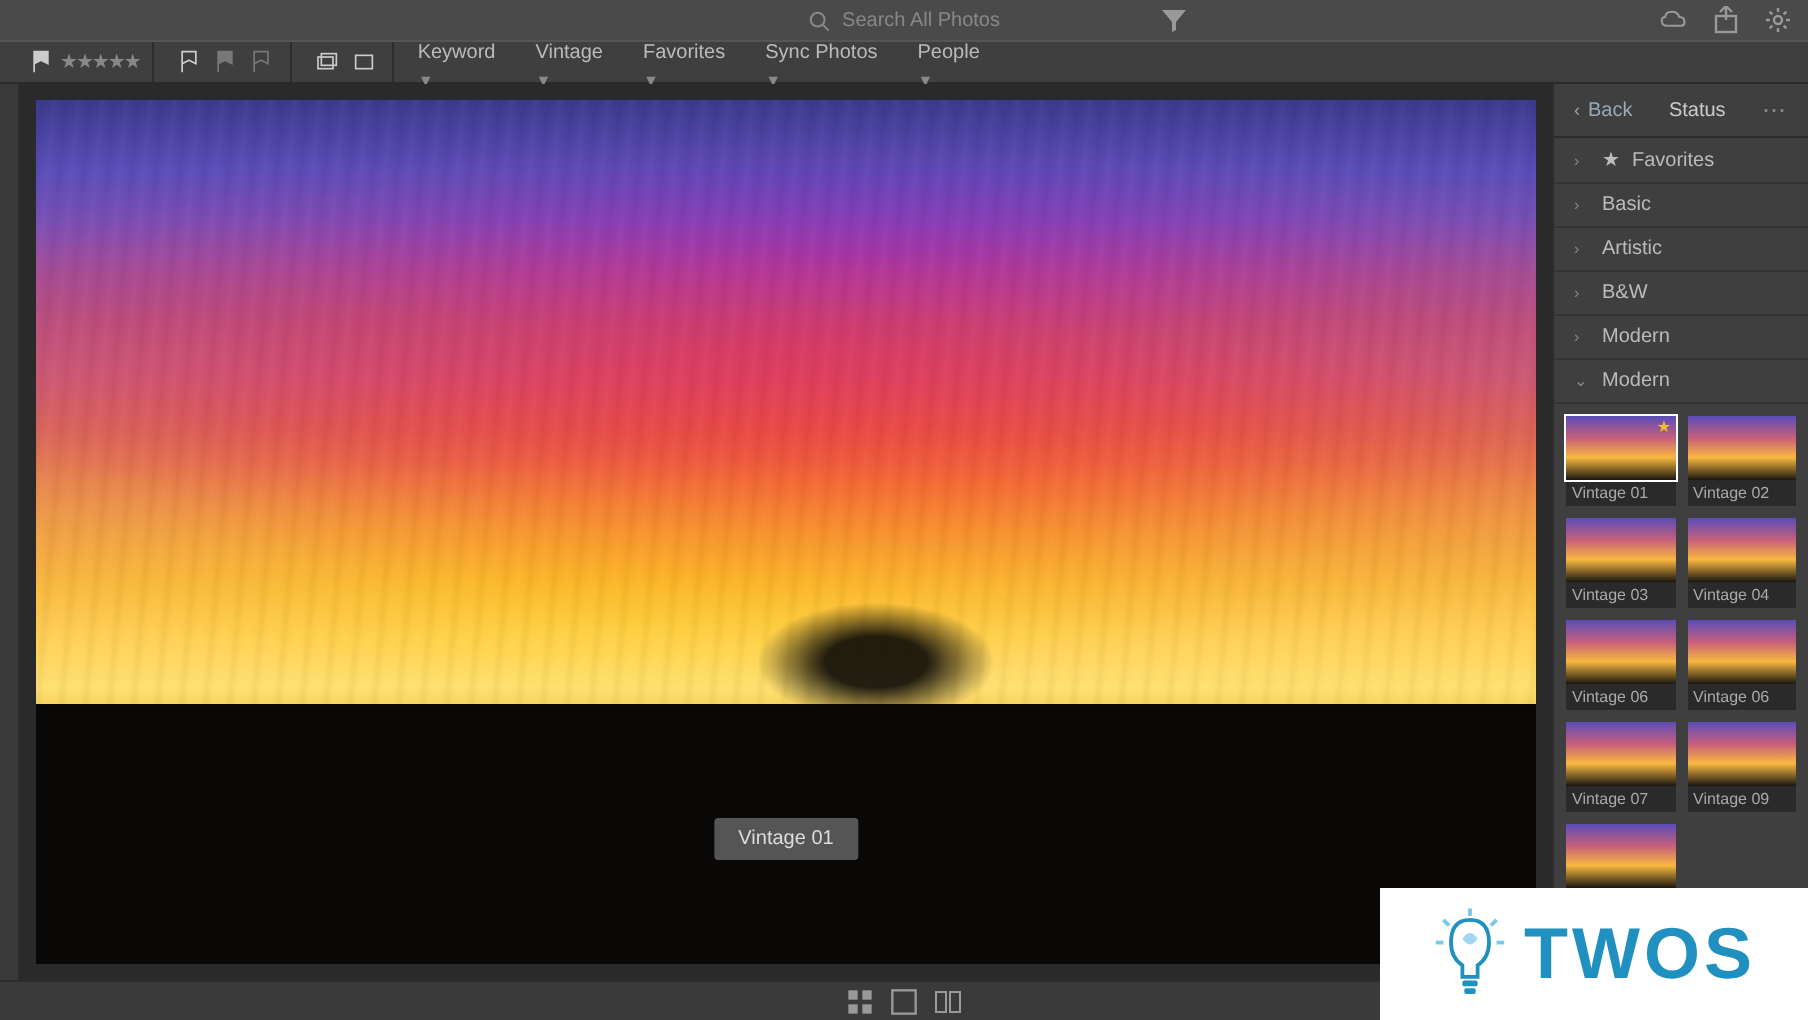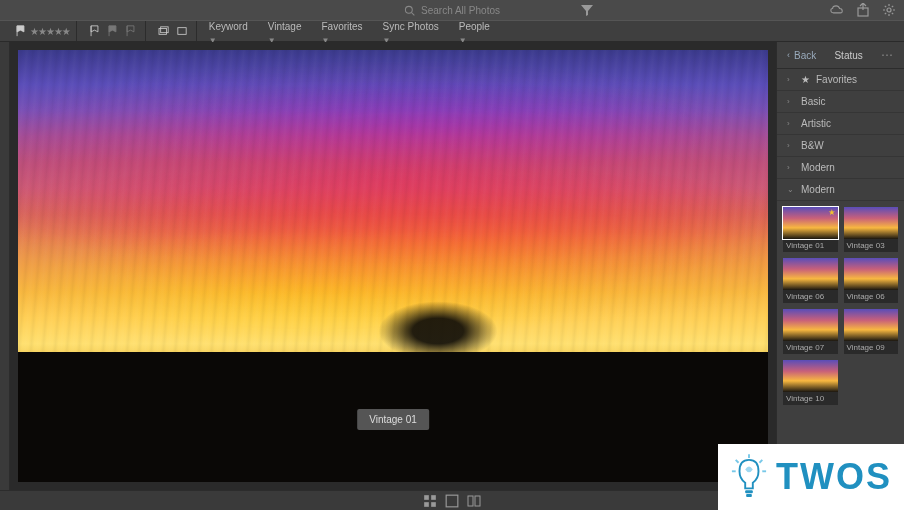--- a/index.html
+++ b/index.html
@@ -44,21 +44,21 @@
 .dots{color:#888;font-size:12px;letter-spacing:1px;}
 .rp-section{padding:5px 10px;display:flex;align-items:center;gap:6px;color:#bbb;cursor:pointer;border-bottom:1px solid rgba(0,0,0,0.15);}
 .rp-section .arr{font-size:8px;color:#888;width:8px;}
 .thumbs{padding:6px 6px;display:grid;grid-template-columns:1fr 1fr;gap:6px;overflow-y:auto;}
 .thumb{position:relative;cursor:pointer;}
 .thumb-img{width:100%;height:32px;background:linear-gradient(to bottom,#5a4db8 0%,#c8607a 35%,#f8b840 65%,#1a1610 100%);position:relative;}
 .thumb.sel .thumb-img{outline:1px solid #fff;}
 .thumb-fav{position:absolute;top:1px;right:2px;color:#f0c030;font-size:8px;}
 .thumb-label{background:#2a2a2a;color:#aaa;font-size:8px;padding:2px 3px;white-space:nowrap;overflow:hidden;}
 .bottombar{height:20px;background:#3a3a3a;border-top:1px solid #2c2c2c;display:flex;align-items:center;justify-content:center;gap:8px;color:#888;}
-.brand-overlay{position:absolute;right:0;bottom:0;background:#fff;padding:10px 12px;display:flex;align-items:center;gap:8px;font-size:36px;font-weight:700;color:#2090c0;letter-spacing:2px;}
+.brand-overlay{position:absolute;right:0;bottom:0;background:#fff;padding:10px 26px;display:flex;align-items:center;gap:8px;font-size:36px;font-weight:700;color:#2090c0;letter-spacing:2px;}
 .bulb{width:38px;height:46px;position:relative;}
 .bulb svg{width:100%;height:100%;}
 .ricon{width:14px;height:14px;display:inline-flex;align-items:center;justify-content:center;}
 </style>
 </head>
 <body>
 
 <div class="topbar">
   <div class="search-wrap">
     <svg class="sicon" viewBox="0 0 16 16">
@@ -201,21 +201,29 @@
       </div>
     <div class="thumbs" id="thumbs">
         <div class="thumb sel">
           <div class="thumb-img">
             <span class="thumb-fav">★</span>
           </div>
           <div class="thumb-label">Vintage 01</div>
         </div>
         <div class="thumb">
           <div class="thumb-img"></div>
+          <div class="thumb-label">Vintage 02</div>
+        </div>
+        <div class="thumb">
+          <div class="thumb-img"></div>
           <div class="thumb-label">Vintage 03</div>
+        </div>
+        <div class="thumb">
+          <div class="thumb-img"></div>
+          <div class="thumb-label">Vintage 04</div>
         </div>
         <div class="thumb">
           <div class="thumb-img"></div>
           <div class="thumb-label">Vintage 06</div>
         </div>
         <div class="thumb">
           <div class="thumb-img"></div>
           <div class="thumb-label">Vintage 06</div>
         </div>
         <div class="thumb">

